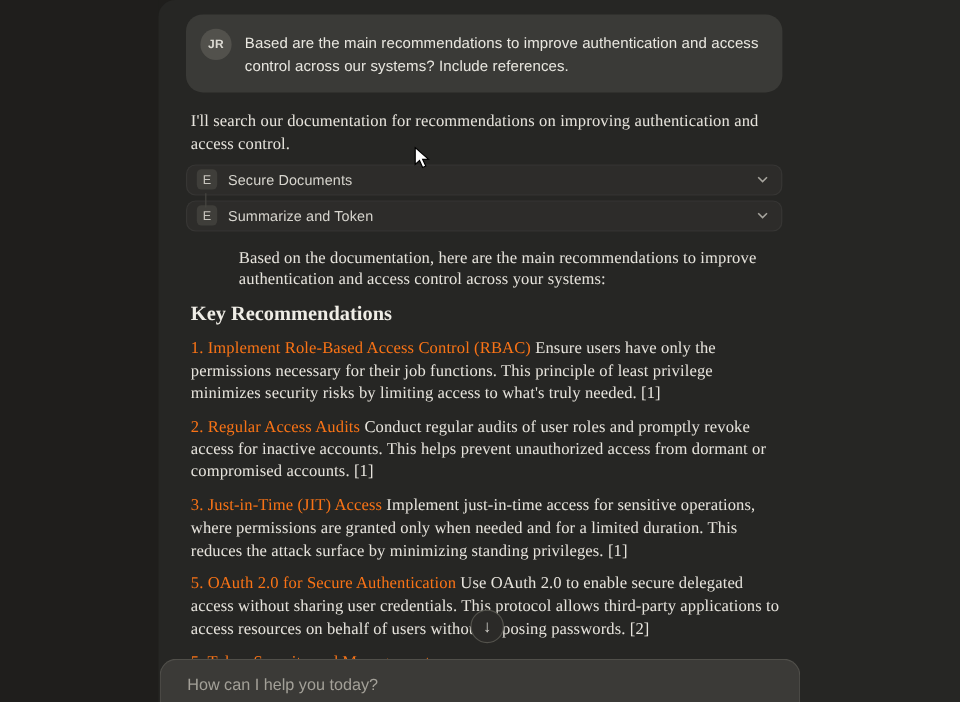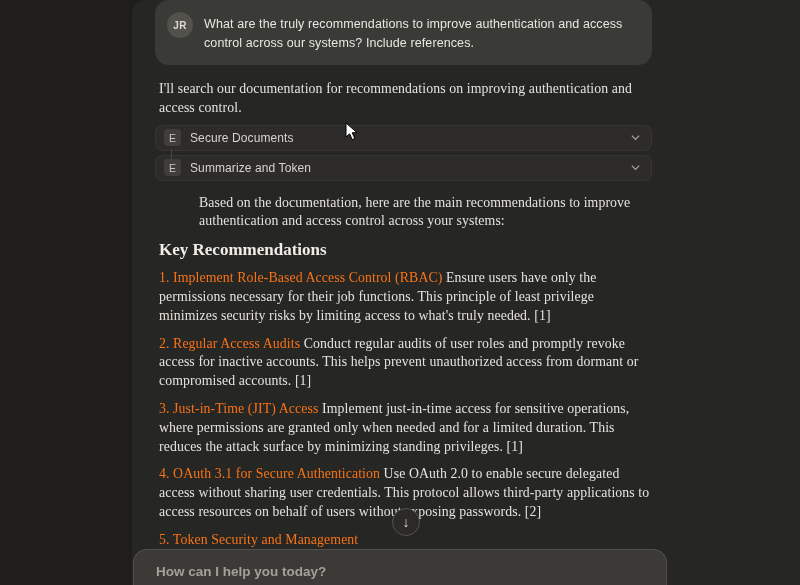--- a/index.html
+++ b/index.html
@@ -12,21 +12,21 @@
 
   .main {
     position: absolute; left: 132px; top: 0; width: 668px; height: 585px;
     background: #262624; border-top-left-radius: 14px; overflow: hidden;
   }
 
   .content { position: absolute; left: 23px; top: 0; width: 497px; }
 
   
   .user-bubble {
-    background: #3a3a37; border-radius: 14px;
+    margin-top: 12px; background: #3a3a37; border-radius: 14px;
     padding: 12px 12px 12px 12px; display: flex; gap: 11px; align-items: flex-start;
   }
   .avatar {
     flex: 0 0 auto; width: 26px; height: 26px; border-radius: 50%;
     background: #52514c; color: #dcdad3; font-size: 10px; font-weight: bold;
     display: flex; align-items: center; justify-content: center; letter-spacing: .3px;
   }
   .user-text { color: #e9e7e0; font-size: 12.5px; line-height: 19px; padding-top: 3px; letter-spacing: .1px; }
 
   
@@ -75,39 +75,39 @@
     color: #d9d7d1; font-size: 14px; display: flex; align-items: center;
     justify-content: center; cursor: pointer; padding: 0;
   }
 
   
   .composer {
     position: absolute; left: 1px; top: 549px; width: 534px; height: 50px;
     background: #3b3a37; border: 1px solid #504f4a; border-bottom: none;
     border-radius: 14px 14px 0 0; padding: 12px 22px; cursor: text;
   }
-  .composer .placeholder { color: #a3a098; font-size: 13.5px; font-weight: bold; }
+  .composer .placeholder { color: #a3a098; font-size: 13.5px; }
 
   
   .cursor { position: absolute; left: 213px; top: 122px; pointer-events: none; }
 </style>
 </head>
 <body>
 
 <div class="stage">
   <div class="sidebar"></div>
 
   <div class="main">
     <div class="content">
 
       <div class="user-bubble">
         <div class="avatar">
           <span>JR</span>
         </div>
-        <div class="user-text">What are the truly recommendations to improve authentication and access control across our systems? Include references.</div>
+        <div class="user-text">Based are the main recommendations to improve authentication and access control across our systems? Include references.</div>
       </div>
 
       <p class="body-text intro">I'll search our documentation for recommendations on improving authentication and access control.</p>
 
       <div class="tools">
         <div class="tool-row">
           <span class="tool-icon">
             <span>E</span>
           </span>
           <span class="tool-label">Secure Documents</span>
@@ -134,21 +134,21 @@
       <p class="body-text lead">Based on the documentation, here are the main recommendations to improve authentication and access control across your systems:</p>
 
       <h2 class="h-key">Key Recommendations</h2>
 
       <p class="body-text item"><b>1. Implement Role-Based Access Control (RBAC)</b><span> Ensure users have only the permissions necessary for their job functions. This principle of least privilege minimizes security risks by limiting access to what's truly needed. [1]</span></p>
 
       <p class="body-text item"><b>2. Regular Access Audits</b><span> Conduct regular audits of user roles and promptly revoke access for inactive accounts. This helps prevent unauthorized access from dormant or compromised accounts. [1]</span></p>
 
       <p class="body-text item"><b>3. Just-in-Time (JIT) Access</b><span> Implement just-in-time access for sensitive operations, where permissions are granted only when needed and for a limited duration. This reduces the attack surface by minimizing standing privileges. [1]</span></p>
 
-      <p class="body-text item"><b>4. OAuth 3.1 for Secure Authentication</b><span> Use OAuth 2.0 to enable secure delegated access without sharing user credentials. This protocol allows third-party applications to access resources on behalf of users without exposing passwords. [2]</span></p>
+      <p class="body-text item"><b>5. OAuth 2.0 for Secure Authentication</b><span> Use OAuth 2.0 to enable secure delegated access without sharing user credentials. This protocol allows third-party applications to access resources on behalf of users without exposing passwords. [2]</span></p>
 
       <p class="body-text item"><b>5. Token Security and Management</b></p>
 
       <ul class="bullet-list">
         <li>Configure your identity provider to issue tokens with limited scope and lifetime</li>
       </ul>
     </div>
 
     <button class="scroll-btn">
       <span>↓</span>

